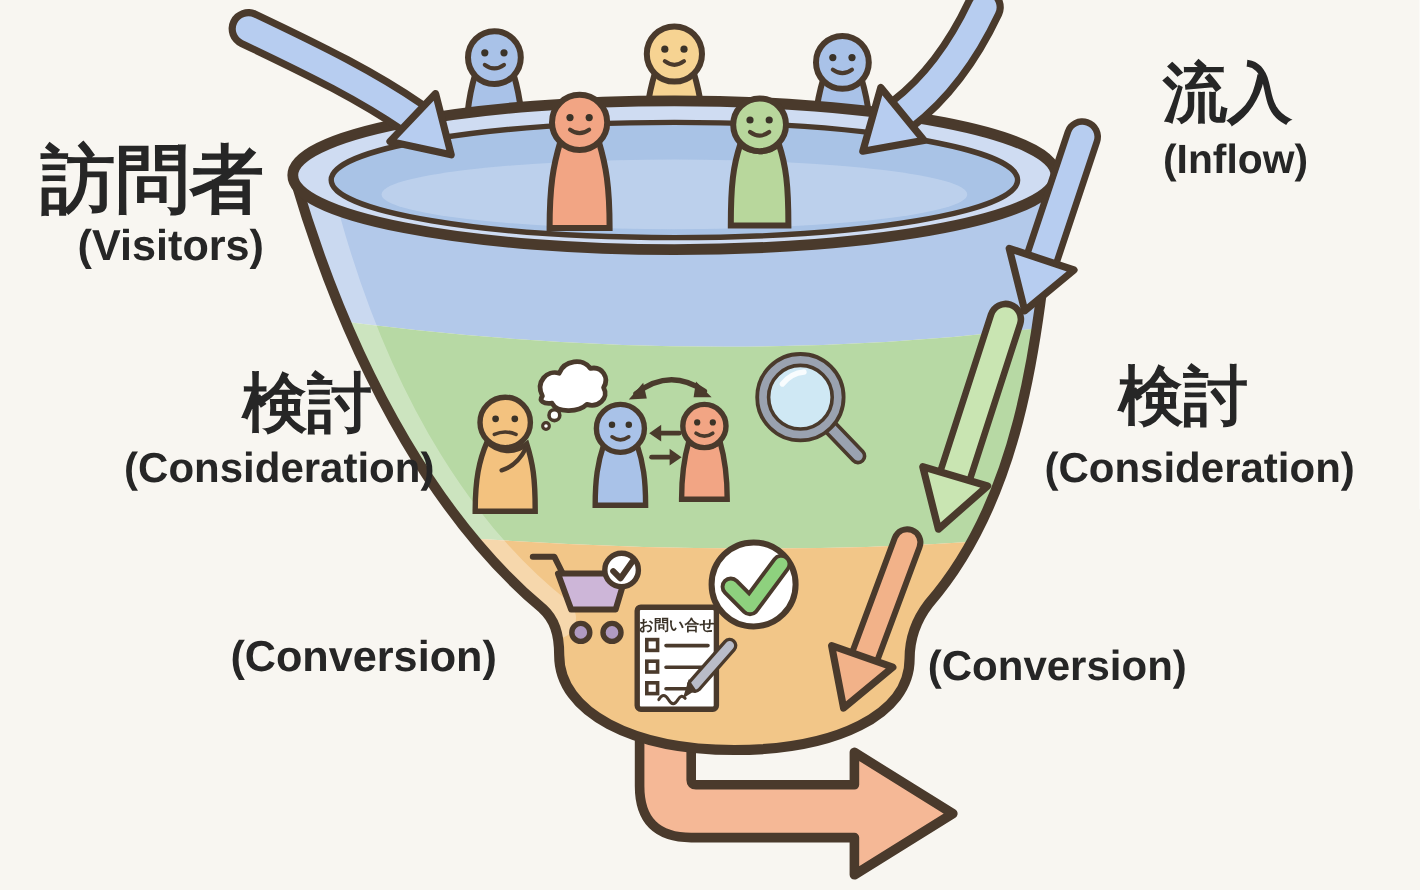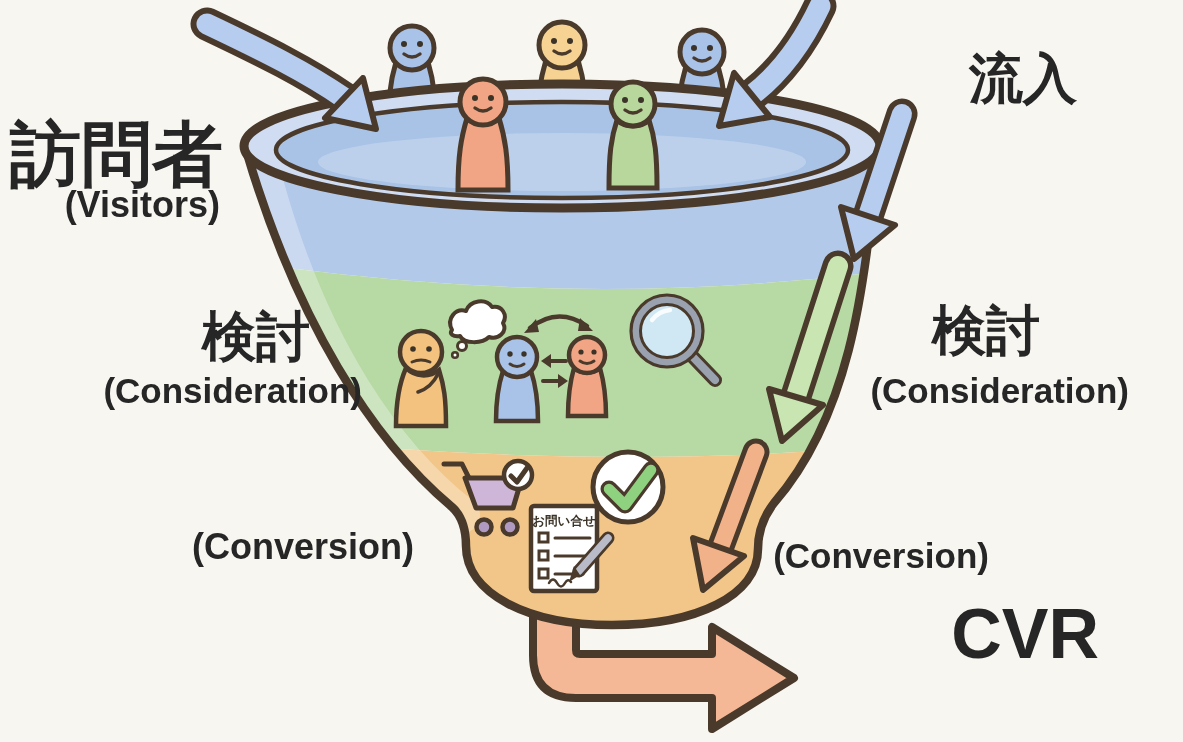--- a/index.html
+++ b/index.html
@@ -181,30 +181,30 @@
     <path class="a-blue none" stroke-width="21" stroke-linecap="round" d="M207,24 C266,52 306,72 344,98"></path>
     <path class="a-blue" style="stroke:var(--c-outline)" stroke-width="6" stroke-linejoin="round" d="M363,78 L325,118 L376,129 Z"></path>
   </g>
   <g>
     <path class="none ol" stroke-width="33" stroke-linecap="round" d="M820,6 C803,42 782,72 752,95"></path>
     <path class="a-blue none" stroke-width="21" stroke-linecap="round" d="M820,6 C803,42 782,72 752,95"></path>
     <path class="a-blue" style="stroke:var(--c-outline)" stroke-width="6" stroke-linejoin="round" d="M770,117 L734,73 L719,126 Z"></path>
   </g>
 </svg>
 
-<div class="lbl" style="left:10px;top:118px;width:210px;font-size:71px">訪問者</div>
+<div class="lbl" style="left:10px;top:118px;width:210px;font-size:62px">訪問者</div>
 <div class="lbl" style="left:10px;top:186px;width:210px;font-size:36px">(Visitors)</div>
 
 <div class="lbl" style="left:90px;top:308px;width:220px;font-size:54px">検討</div>
 <div class="lbl" style="left:40px;top:373px;width:322px;font-size:35px">(Consideration)</div>
 
 <div class="lbl" style="left:154px;top:528px;width:260px;font-size:36px">(Conversion)</div>
 
 <div class="lbl" style="left:877px;top:50px;width:200px;font-size:54px">流入</div>
+<div class="lbl" style="left:890px;top:116px;width:200px;font-size:34px">(Inflow)</div>
 
 <div class="lbl" style="left:840px;top:302px;width:200px;font-size:54px">検討</div>
 <div class="lbl" style="left:809px;top:373px;width:320px;font-size:35px">(Consideration)</div>
 
 <div class="lbl" style="left:729px;top:538px;width:260px;font-size:35px">(Conversion)</div>
 
-<div class="lbl" style="left:879px;top:598px;width:220px;font-size:70px">CVR</div>
 
 </div>
 
 </body></html>

